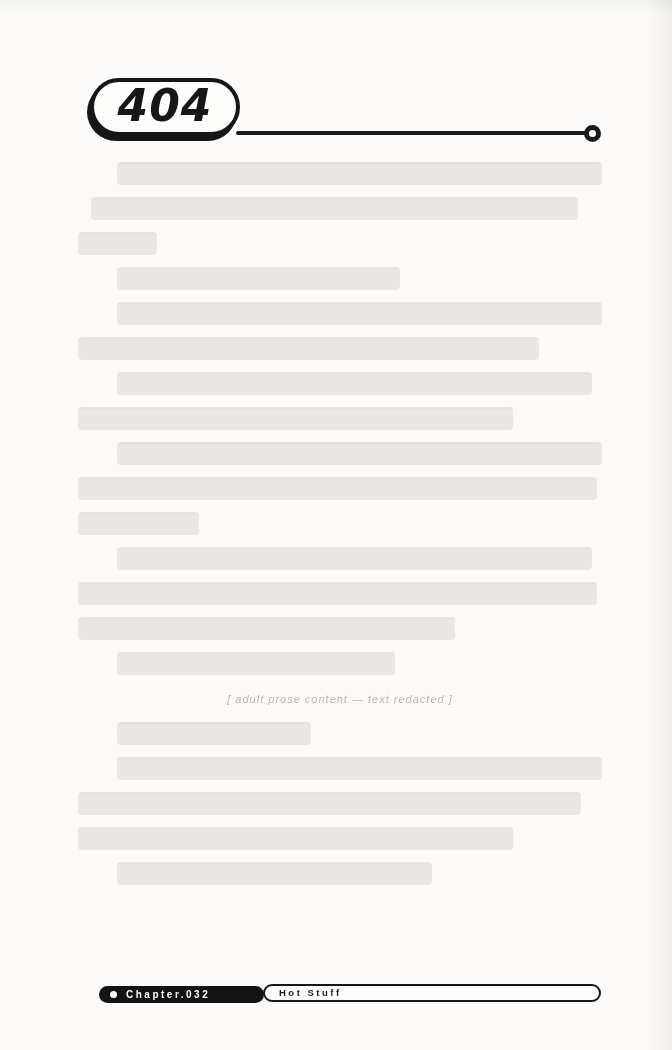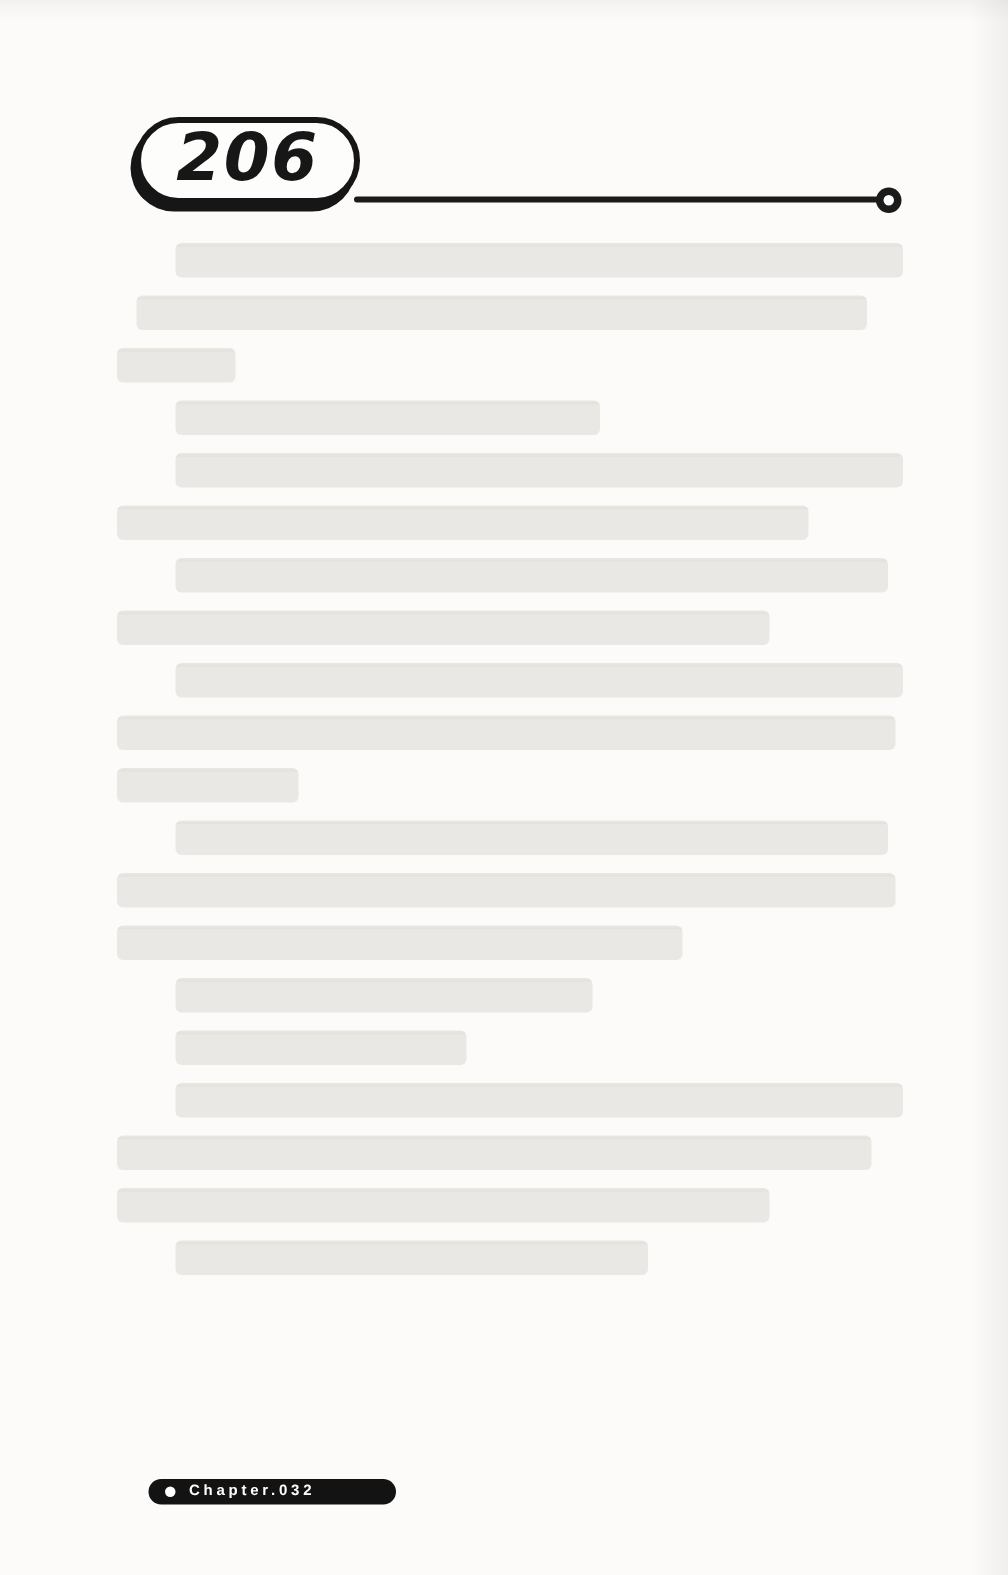--- a/index.html
+++ b/index.html
@@ -126,46 +126,52 @@
     line-height: 1;
   }
 </style>
 </head>
 <body>
 
 <div class="edge-shade-top"></div>
 <div class="edge-shade-right"></div>
 
 <div class="pageno-badge">
-  <span class="pageno-text">206</span>
+  <span class="pageno-text">404</span>
 </div>
 <div class="header-rule"></div>
 <div class="rule-end-ring"></div>
 
 <div class="body-block">
     <div class="redaction-bar" style="margin-left: 7.5%; width: 92.5%;"></div>
     <div class="redaction-bar" style="margin-left: 2.5%; width: 93%;"></div>
     <div class="redaction-bar" style="margin-left: 0%; width: 15%;"></div>
     <div class="redaction-bar" style="margin-left: 7.5%; width: 54%;"></div>
     <div class="redaction-bar" style="margin-left: 7.5%; width: 92.5%;"></div>
     <div class="redaction-bar" style="margin-left: 0%; width: 88%;"></div>
     <div class="redaction-bar" style="margin-left: 7.5%; width: 90.5%;"></div>
     <div class="redaction-bar" style="margin-left: 0%; width: 83%;"></div>
     <div class="redaction-bar" style="margin-left: 7.5%; width: 92.5%;"></div>
     <div class="redaction-bar" style="margin-left: 0%; width: 99%;"></div>
     <div class="redaction-bar" style="margin-left: 0%; width: 23%;"></div>
     <div class="redaction-bar" style="margin-left: 7.5%; width: 90.5%;"></div>
     <div class="redaction-bar" style="margin-left: 0%; width: 99%;"></div>
     <div class="redaction-bar" style="margin-left: 0%; width: 72%;"></div>
     <div class="redaction-bar" style="margin-left: 7.5%; width: 53%;"></div>
+    <div class="line-gap">
+      <span class="redaction-notice">[ adult prose content — text redacted ]</span>
+    </div>
     <div class="redaction-bar" style="margin-left: 7.5%; width: 37%;"></div>
     <div class="redaction-bar" style="margin-left: 7.5%; width: 92.5%;"></div>
     <div class="redaction-bar" style="margin-left: 0%; width: 96%;"></div>
     <div class="redaction-bar" style="margin-left: 0%; width: 83%;"></div>
     <div class="redaction-bar" style="margin-left: 7.5%; width: 60%;"></div>
   </div>
 
 <div class="footer">
   <div class="chapter-pill">
     <span class="chapter-bullet"></span>
     <span class="chapter-label">Chapter.032</span>
   </div>
+  <div class="title-pill">
+    <span class="title-label">Hot Stuff</span>
+  </div>
 </div>
 
 </body></html>

